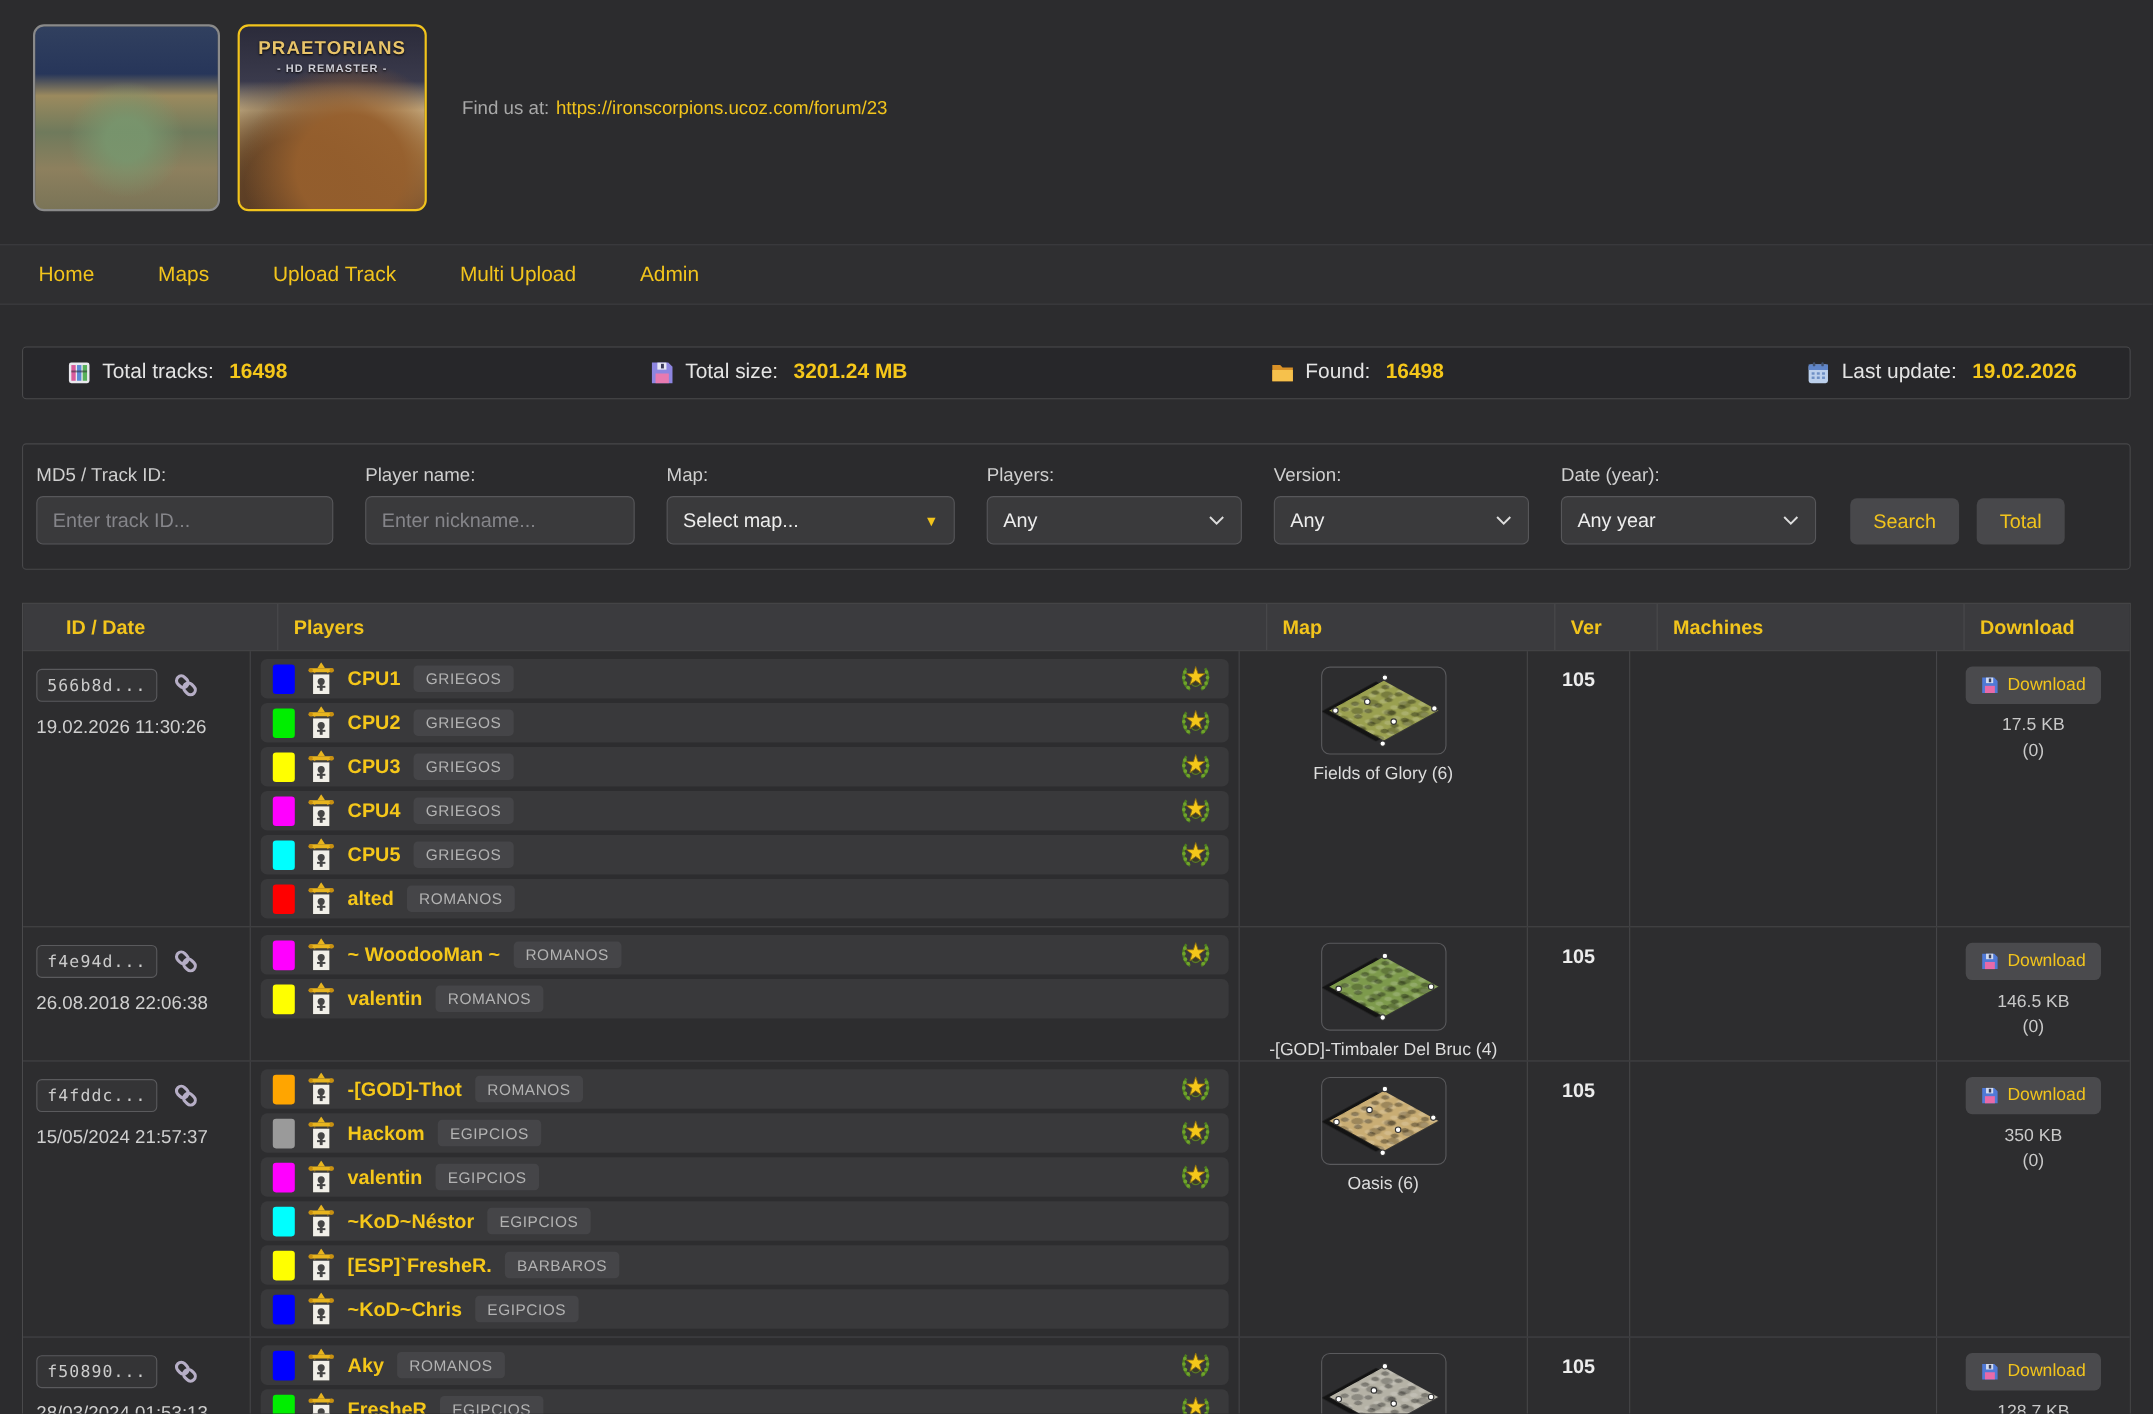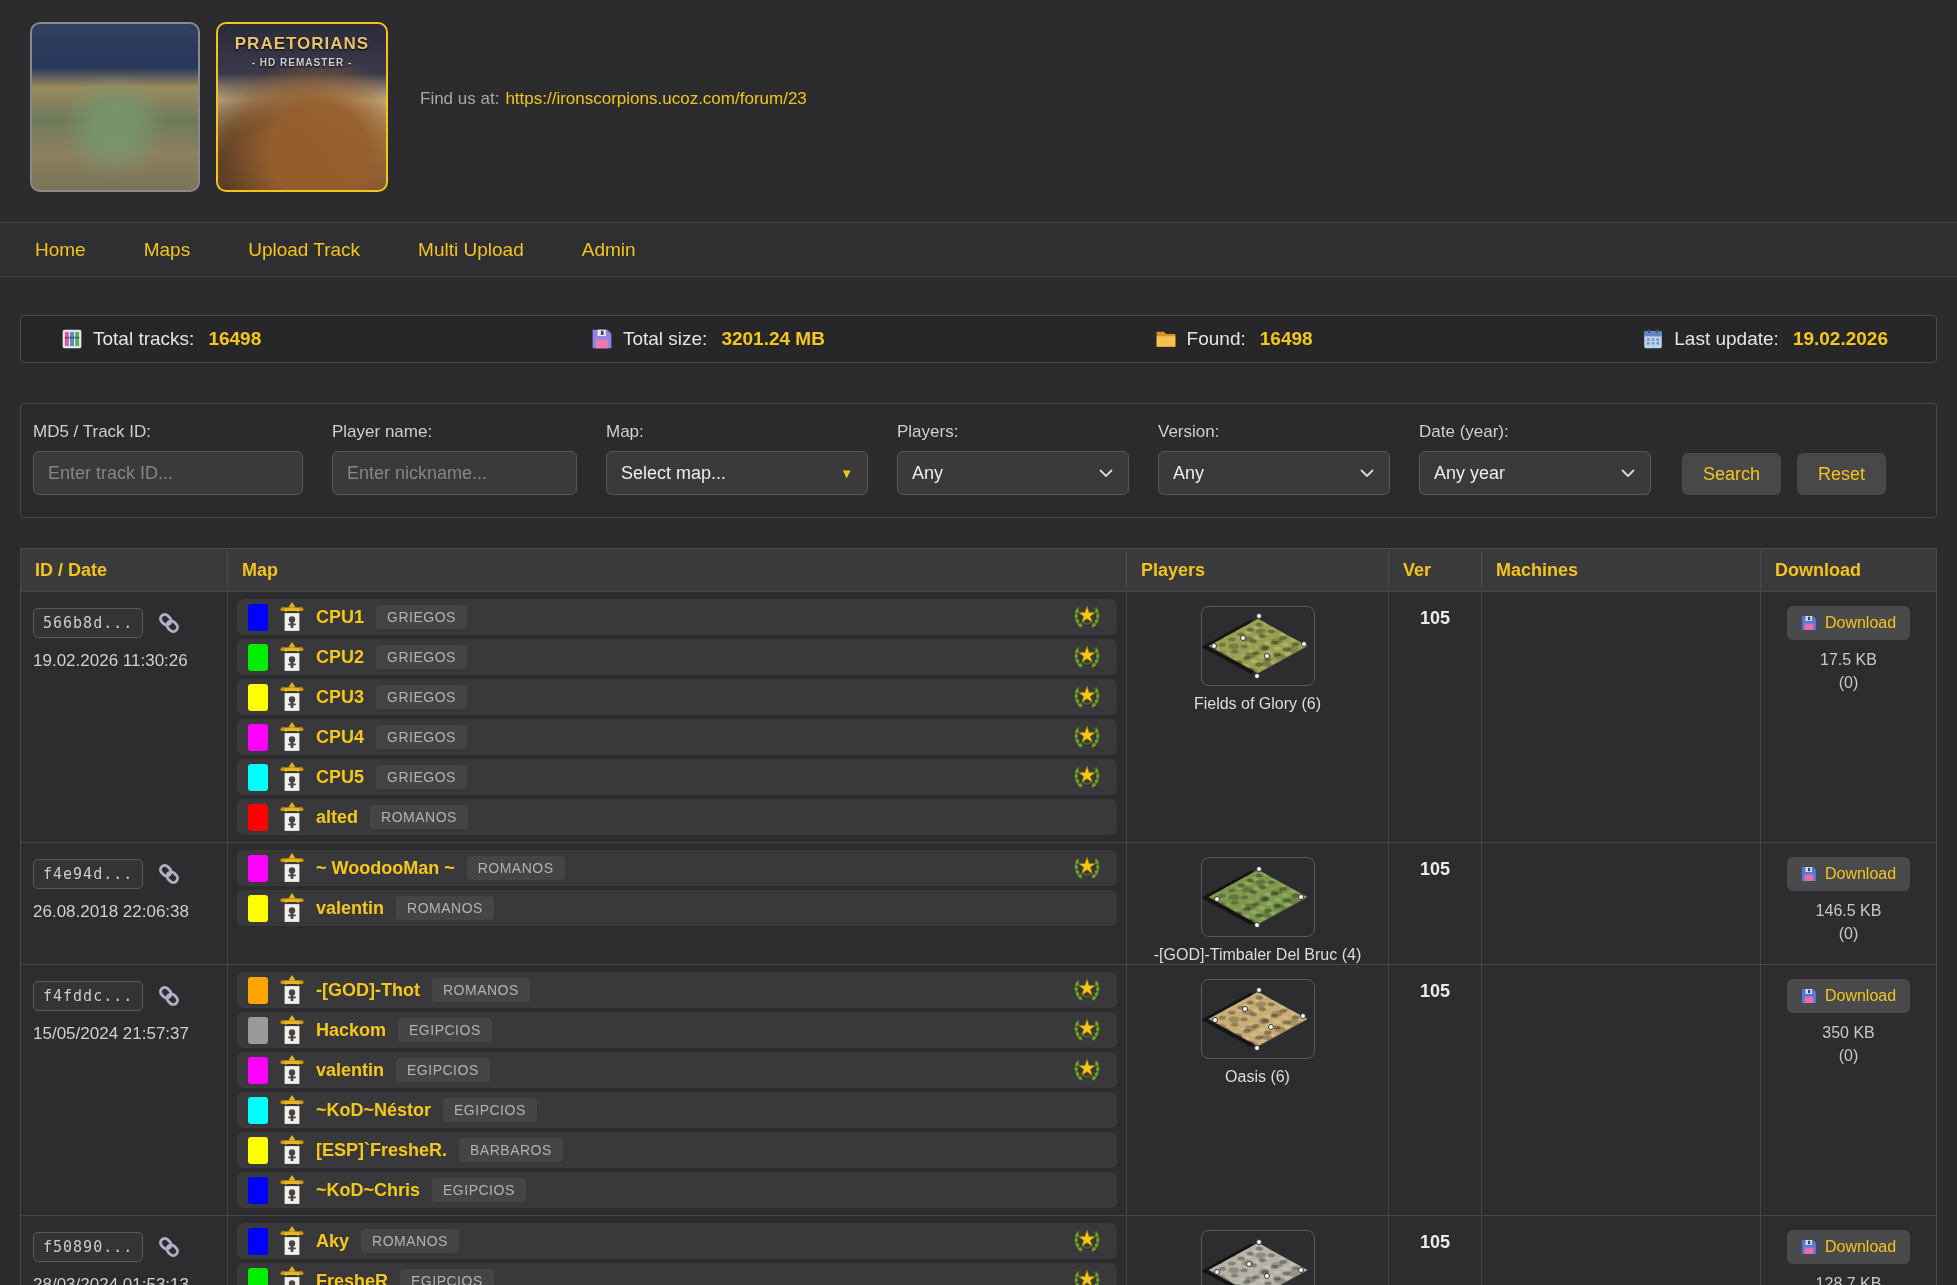--- a/index.html
+++ b/index.html
@@ -56,21 +56,21 @@
   .fselect { display:flex; align-items:center; justify-content:space-between; cursor:pointer; }
   .sel-arrow-y { color:#f2c41c; font-size:13px; }
   .sel-arrow-w svg { display:block; }
   .w270{width:270px}.w245{width:245px}.w262{width:262px}.w232{width:232px}
   .fbuttons { display:flex; align-items:flex-end; gap:16px; margin-left:2px; }
   .fbtn { height:42px; background:#48484b; border:none; border-radius:6px; color:#f2c41c;
           font-family:"Liberation Sans",sans-serif; font-size:18px; padding:0 21px; cursor:pointer; }
   
   .track-table { margin:30px 20px 0; border:1px solid #4a4a4c; }
   .tgrid { display:grid; grid-template-columns:207px 899px 262px 93px 279px auto; }
-  .thead { background:#3b3b3e; }
+  .thead { background:#3b3b3e;padding-left:25px; }
   .thcell { height:42px; display:flex; align-items:center; padding-left:14px;
             color:#f2c41c; font-weight:bold; font-size:18px; border-right:1px solid #4a4a4c; }
   .thcell:last-child { border-right:none; }
   .trow { border-top:1px solid #454548; background:#2d2d2f; }
   .tcell { border-right:1px solid #454548; }
   .tcell:last-child { border-right:none; }
   
   .cell-id { padding:16px 12px; }
   .id-line { display:flex; align-items:center; gap:13px; }
   .id-chip { font-family:"DejaVu Sans Mono","Liberation Mono",monospace; font-size:15px; color:#cccccc;
@@ -285,30 +285,30 @@
       <span>Any year</span>
       <span class="sel-arrow-w">
         <svg width="16" height="10">
             <polyline points="2,2 8,8 14,2" fill="none" stroke="#dcdcdc" stroke-width="1.8"></polyline>
           </svg>
       </span>
     </div>
   </div>
   <div class="fbuttons">
     <button class="fbtn">Search</button>
-    <button class="fbtn">Reset</button>
+    <button class="fbtn">Total</button>
   </div>
 </div>
 
 <div class="track-table">
 
   <div class="tgrid thead">
     <div class="thcell">ID / Date</div>
+    <div class="thcell">Players</div>
     <div class="thcell">Map</div>
-    <div class="thcell">Players</div>
     <div class="thcell">Ver</div>
     <div class="thcell">Machines</div>
     <div class="thcell">Download</div>
   </div>
 
   <div class="tgrid trow">
     <div class="tcell cell-id">
       <div class="id-line">
         <span class="id-chip">566b8d...</span>
         <svg class="linkicon" width="26" height="26">

